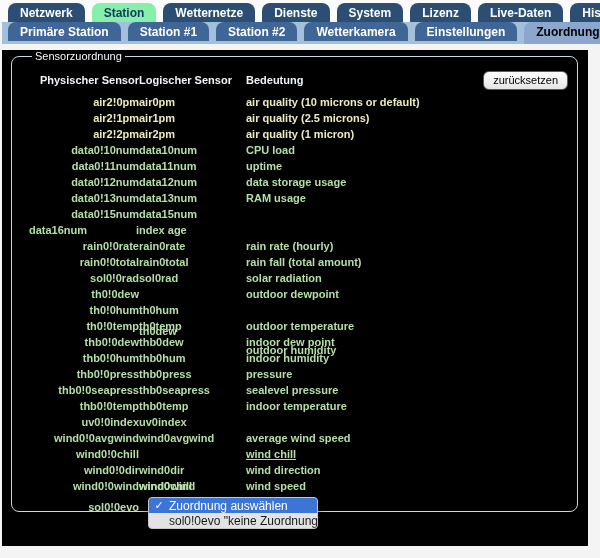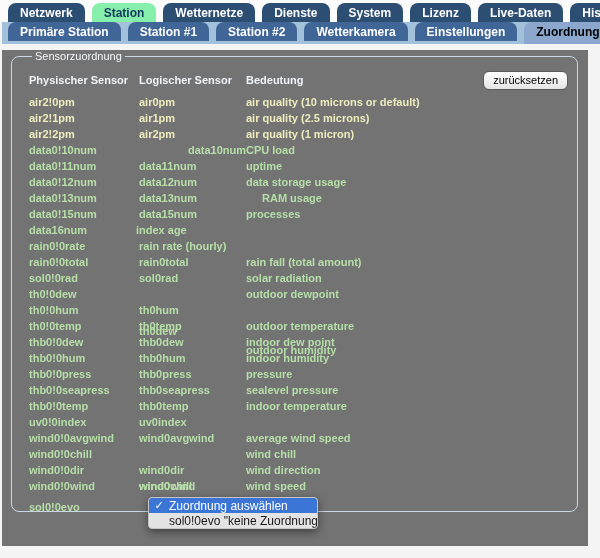--- a/index.html
+++ b/index.html
@@ -30,21 +30,21 @@
   }
   .t2 {
     background:#406697; color:#fff; font-size:12px; font-weight:bold;
     padding:3px 12px 2px; border-radius:8px 8px 0 0; height:19px;
     margin-bottom:3px; white-space:nowrap; cursor:default;
   }
   .t2.sel { background:#8ba7cd; color:#000; height:22px; margin-bottom:0; }
 
   
   .panel {
-    margin-left:2px; width:586px; height:496px; background:#737373;
+    margin-left:2px; width:586px; height:496px; background:#000000;
     position:relative;
   }
   fieldset {
     position:relative;
     margin:6px 10px 0 9px; height:462px;
     border:1px solid #c9d6e6; border-radius:8px;
     padding:0 0 0 17px;
   }
   legend {
     color:#f4f8fc; font-size:11px; padding:0 3px; margin-left:3px;
@@ -52,21 +52,21 @@
   .reset-btn {
     position:absolute; top:9px; right:9px;
     font-family:"Liberation Sans","DejaVu Sans",sans-serif;
     font-size:11px; color:#000;
     background:linear-gradient(#ffffff,#e4e4e4);
     border:1px solid #5a5a5a; border-radius:6px;
     padding:2px 9px 3px; cursor:pointer;
   }
   .thead { display:flex; margin-top:12px; height:20px; }
   .thead .h { color:#eef4fa; font-size:11px; font-weight:bold; }
-  .h0,.c0 { width:110px; }
+  .h0,.c0 { width:110px;text-align:right; }
   .h1,.c1 { width:107px; }
   .h2,.c2 { flex:1; }
   .row { display:flex; height:16px; }
   .c { font-size:11px; font-weight:bold; line-height:16px; white-space:nowrap; }
   .lastrow { display:flex; margin-top:5px; height:18px; }
   .lastrow .c0 { font-size:11px; font-weight:bold; line-height:16px; }
 
   
   .menu {
     position:absolute; left:148px; top:497px; width:170px; z-index:10;
@@ -127,49 +127,49 @@
             <div class="c c1" style="color: rgb(238, 236, 188);">air1pm</div>
             <div class="c c2" style="color: rgb(238, 236, 188);">air quality (2.5 microns)</div>
           </div>
           <div class="row">
             <div class="c c0" style="color: rgb(238, 236, 188);">air2!2pm</div>
             <div class="c c1" style="color: rgb(238, 236, 188);">air2pm</div>
             <div class="c c2" style="color: rgb(238, 236, 188);">air quality (1 micron)</div>
           </div>
           <div class="row">
             <div class="c c0" style="color: rgb(182, 223, 168);">data0!10num</div>
-            <div class="c c1" style="color: rgb(182, 223, 168); text-align: right;">data10num</div>
+            <div class="c c1" style="color: rgb(182, 223, 168);">data10num</div>
             <div class="c c2" style="color: rgb(182, 223, 168);">CPU load</div>
           </div>
           <div class="row">
             <div class="c c0" style="color: rgb(182, 223, 168);">data0!11num</div>
             <div class="c c1" style="color: rgb(182, 223, 168);">data11num</div>
             <div class="c c2" style="color: rgb(182, 223, 168);">uptime</div>
           </div>
           <div class="row">
             <div class="c c0" style="color: rgb(182, 223, 168);">data0!12num</div>
             <div class="c c1" style="color: rgb(182, 223, 168);">data12num</div>
             <div class="c c2" style="color: rgb(182, 223, 168);">data storage usage</div>
           </div>
           <div class="row">
             <div class="c c0" style="color: rgb(182, 223, 168);">data0!13num</div>
             <div class="c c1" style="color: rgb(182, 223, 168);">data13num</div>
-            <div class="c c2" style="color: rgb(182, 223, 168); margin-left: 16px;">RAM usage</div>
+            <div class="c c2" style="color: rgb(182, 223, 168);">RAM usage</div>
           </div>
           <div class="row">
             <div class="c c0" style="color: rgb(182, 223, 168);">data0!15num</div>
             <div class="c c1" style="color: rgb(182, 223, 168);">data15num</div>
-            <div class="c c2" style="color: rgb(182, 223, 168);">processes</div>
           </div>
           <div class="row">
             <div class="c c1" style="color: rgb(182, 223, 168);">data16num</div>
             <div class="c c2" style="color: rgb(182, 223, 168);">index age</div>
           </div>
           <div class="row">
             <div class="c c0" style="color: rgb(182, 223, 168);">rain0!0rate</div>
+            <div class="c c1" style="color: rgb(182, 223, 168);">rain0rate</div>
             <div class="c c2" style="color: rgb(182, 223, 168);">rain rate (hourly)</div>
           </div>
           <div class="row">
             <div class="c c0" style="color: rgb(182, 223, 168);">rain0!0total</div>
             <div class="c c1" style="color: rgb(182, 223, 168);">rain0total</div>
             <div class="c c2" style="color: rgb(182, 223, 168);">rain fall (total amount)</div>
           </div>
           <div class="row">
             <div class="c c0" style="color: rgb(182, 223, 168);">sol0!0rad</div>
             <div class="c c1" style="color: rgb(182, 223, 168);">sol0rad</div>
@@ -220,21 +220,21 @@
             <div class="c c1" style="color: rgb(182, 223, 168);">uv0index</div>
           </div>
           <div class="row">
             <div class="c c0" style="color: rgb(182, 223, 168);">wind0!0avgwind</div>
             <div class="c c1" style="color: rgb(182, 223, 168);">wind0avgwind</div>
             <div class="c c2" style="color: rgb(182, 223, 168);">average wind speed</div>
           </div>
           <div class="row">
             <div class="c c0" style="color: rgb(182, 223, 168);">wind0!0chill</div>
             <div class="c c1" style="color: rgb(182, 223, 168); margin-top: 32px;">wind0chill</div>
-            <div class="c c2" style="color: rgb(182, 223, 168);">wind chill</div>
+            <div class="c c2" style="color: rgb(182, 223, 168); text-decoration: underline;">wind chill</div>
           </div>
           <div class="row">
             <div class="c c0" style="color: rgb(182, 223, 168);">wind0!0dir</div>
             <div class="c c1" style="color: rgb(182, 223, 168);">wind0dir</div>
             <div class="c c2" style="color: rgb(182, 223, 168);">wind direction</div>
           </div>
           <div class="row">
             <div class="c c0" style="color: rgb(182, 223, 168);">wind0!0wind</div>
             <div class="c c1" style="color: rgb(182, 223, 168);">wind0wind</div>
             <div class="c c2" style="color: rgb(182, 223, 168);">wind speed</div>

